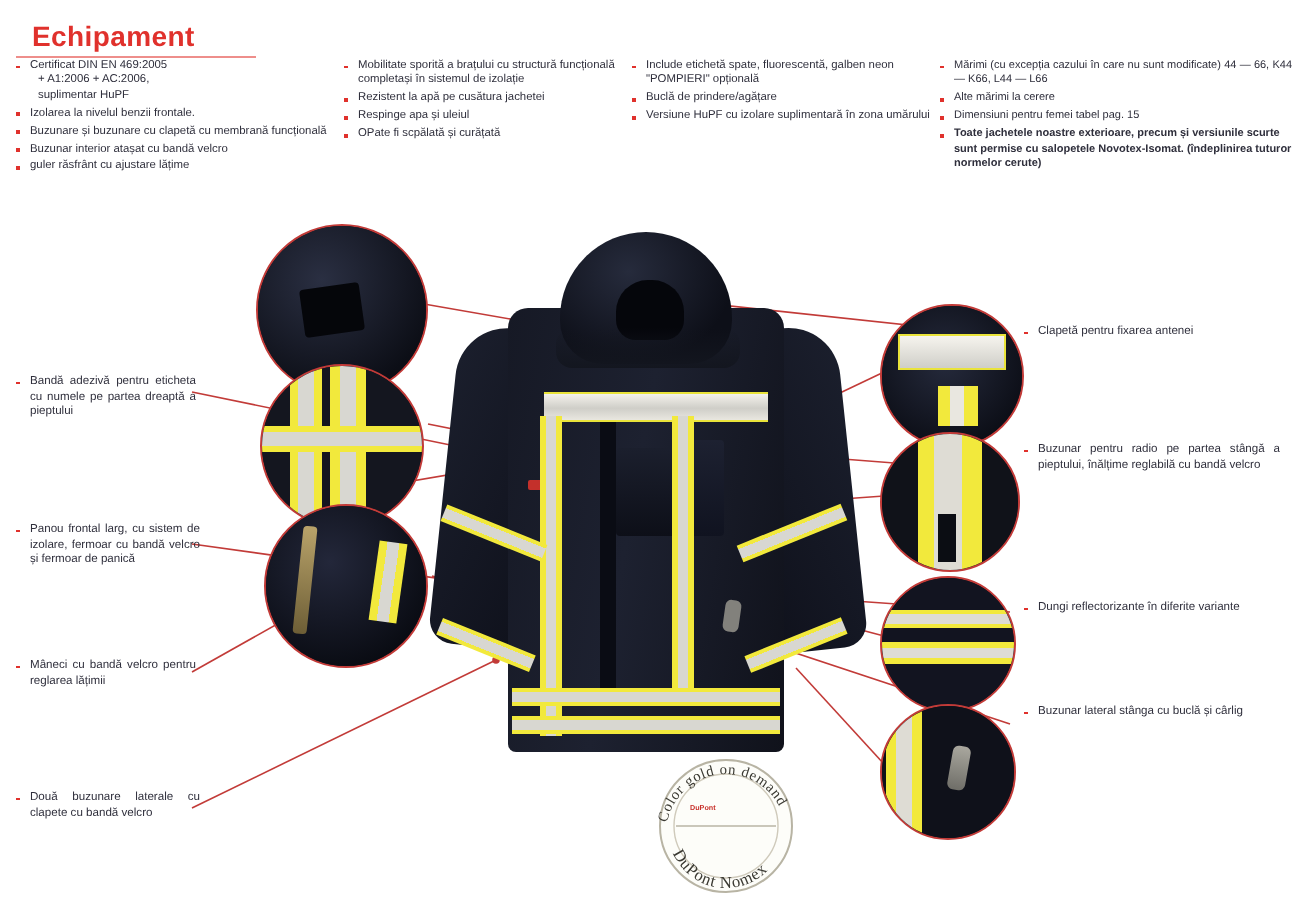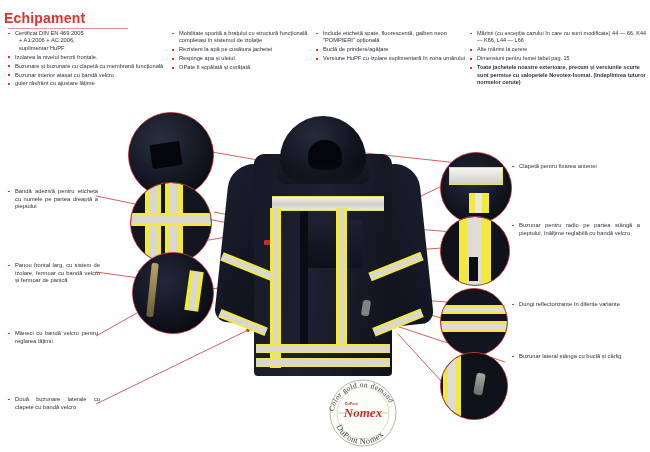--- a/index.html
+++ b/index.html
@@ -6,21 +6,21 @@
   body{
     width:650px;height:452px;overflow:hidden;position:relative;
     background:#ffffff;
     font-family:"Liberation Sans", sans-serif;
     color:#2c2c3a;
   }
   .stage{position:absolute;inset:0;}
 
   
   .title{
-    position:absolute;left:4px;top:10px;
+    position:absolute;left:16px;top:10px;
     font-size:14px;font-weight:bold;color:#e0312c;
     letter-spacing:.2px;
   }
   .title-rule{
     position:absolute;left:8px;top:28px;width:120px;height:1px;
     background:#e0312c;opacity:.55;
   }
 
   
   .topcols{position:absolute;left:0;top:30px;width:650px;height:92px;}
@@ -351,16 +351,15 @@
       <circle cx="38" cy="38" r="26" fill="none" stroke="#cfcabb" stroke-width="0.7"></circle>
       <line x1="13" y1="38" x2="63" y2="38" stroke="#b8b4a4" stroke-width="0.7"></line>
       <text font-family="Liberation Serif, serif" font-size="7.4" fill="#3b3a33" letter-spacing="0.4">
         <textPath href="#arcTop" startOffset="6%">Color gold on demand</textPath>
       </text>
       <text font-family="Liberation Serif, serif" font-size="8.4" fill="#3b3a33" letter-spacing="0.4">
         <textPath href="#arcBot" startOffset="13%">DuPont Nomex</textPath>
       </text>
     </svg>
     <div class="dupont">DuPont</div>
-    <div class="nomex-word">Nomex</div>
   </div>
 
 </div>
 
 </body></html>

